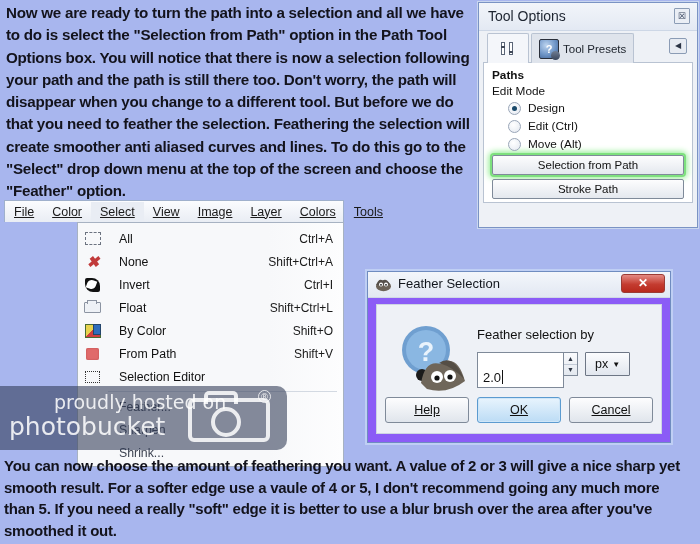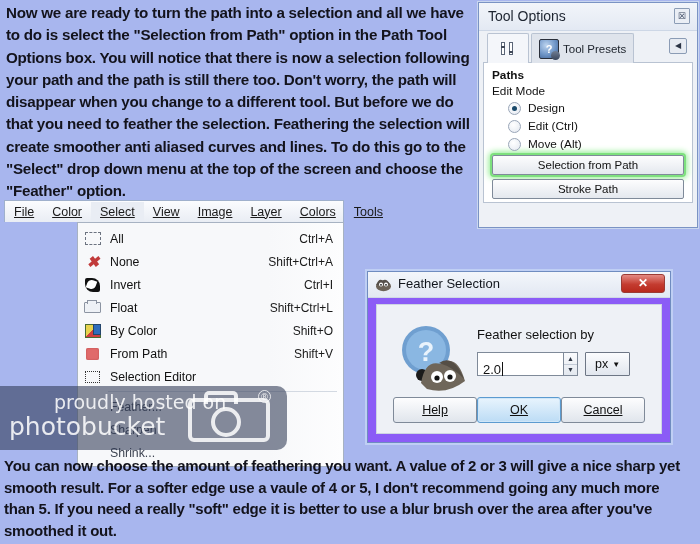--- a/index.html
+++ b/index.html
@@ -142,21 +142,21 @@
     position:absolute; left:77px; top:222px; width:267px;
     background:linear-gradient(to right,#f7f8fa 0%, #f7f8fa 72%, #fdfdfe 100%);
     border:1px solid #a7b2c2;
     padding:4px 0 2px 0;
   }
   .menu-item {
     position:relative; height:23px; display:flex; align-items:center;
     padding:0 10px 0 4px; font-size:12.3px; color:#111;
   }
   .menu-icon { width:24px; height:18px; flex:none; position:relative; margin-right:4px; }
-  .menu-label { flex:1; }
+  .menu-label { flex:1;margin-left:9px; }
   .menu-shortcut { color:#1a1a1a; font-size:12px; }
   .menu-sep { height:1px; background:#d3d9e2; margin:3px 6px 3px 30px; }
 
   
   .ic-all { position:absolute; left:3px; top:2px; width:16px; height:13px;
     border:1px dashed #6c7380; }
   .ic-none { position:absolute; left:3px; top:1px; width:16px; height:15px;
     color:#c13a3a; font-size:15px; font-weight:700; line-height:15px; text-align:center; }
   .ic-invert { position:absolute; left:3px; top:2px; width:15px; height:14px;
     background:#111; border-radius:2px 8px 2px 8px; }
@@ -245,21 +245,21 @@
   }
   #fd-wilber {
     position:absolute; left:18px; top:18px; width:74px; height:70px;
   }
   #fd-prompt {
     position:absolute; left:100px; top:22px; font-size:13px; color:#111;
   }
   #fd-spin-wrap { position:absolute; left:100px; top:47px; display:flex; align-items:stretch; }
   #fd-value-box {
     width:87px; height:24px; border:1px solid #7f8a99; background:#fff;
-    font-size:13px; color:#111; padding:9px 5px; position:relative;
+    font-size:13px; color:#111; padding:17px 5px; position:relative;
   }
   #fd-caret {
     display:inline-block; width:1px; height:14px; background:#111;
     vertical-align:-2px; margin-left:1px;
   }
   #fd-spinners {
     width:14px; height:24px; border:1px solid #7f8a99; border-left:none;
     background:linear-gradient(#fafbfd,#e3e8ef);
     display:flex; flex-direction:column;
   }
@@ -270,21 +270,21 @@
   #fd-spinners div:first-child { border-bottom:1px solid #c2cad6; }
   #fd-unit {
     margin-left:7px; width:45px; height:24px;
     border:1px solid #6d7685; background:linear-gradient(#fbfcfe,#e1e6ee);
     font-size:12.5px; color:#111; display:flex; align-items:center;
     justify-content:center; gap:4px; border-radius:1px;
   }
   #fd-unit .caret { font-size:8px; }
   #fd-buttons {
     position:absolute; left:8px; right:8px; bottom:10px;
-    display:flex; justify-content:center;border-radius:13px;
+    display:flex; justify-content:space-between;border-radius:13px;
   }
   .fd-btn {
     width:84px; height:26px; border:1px solid #7f8a99; border-radius:3px;
     background:linear-gradient(#fdfdfe,#e0e5ec);
     font-size:12.5px; color:#111; text-align:center; line-height:24px;
     font-family:"Liberation Sans", sans-serif;
   }
   .fd-btn u { text-decoration:underline; }
   .fd-btn.default {
     background:linear-gradient(#e8f4fd,#bcdcf5);

